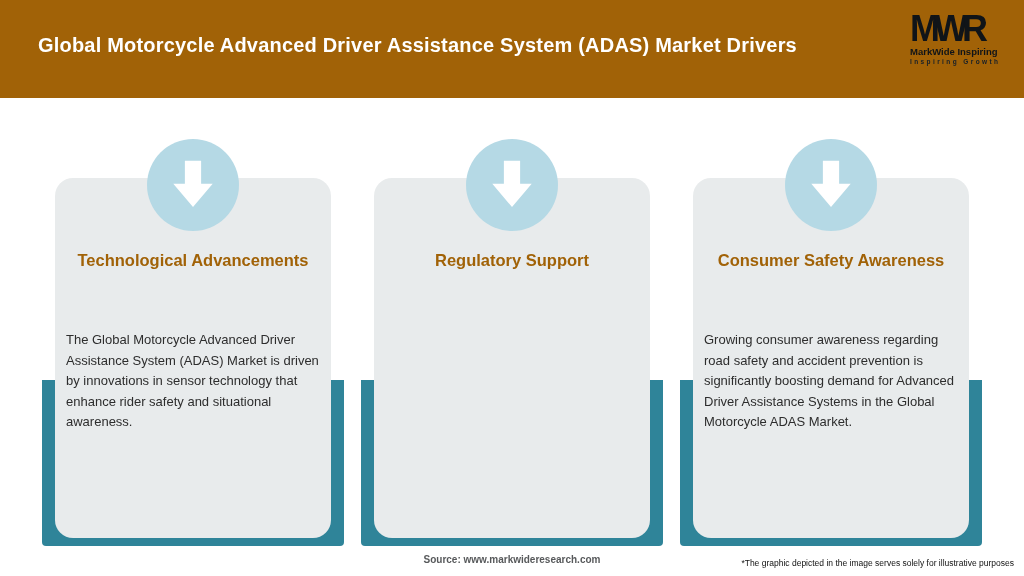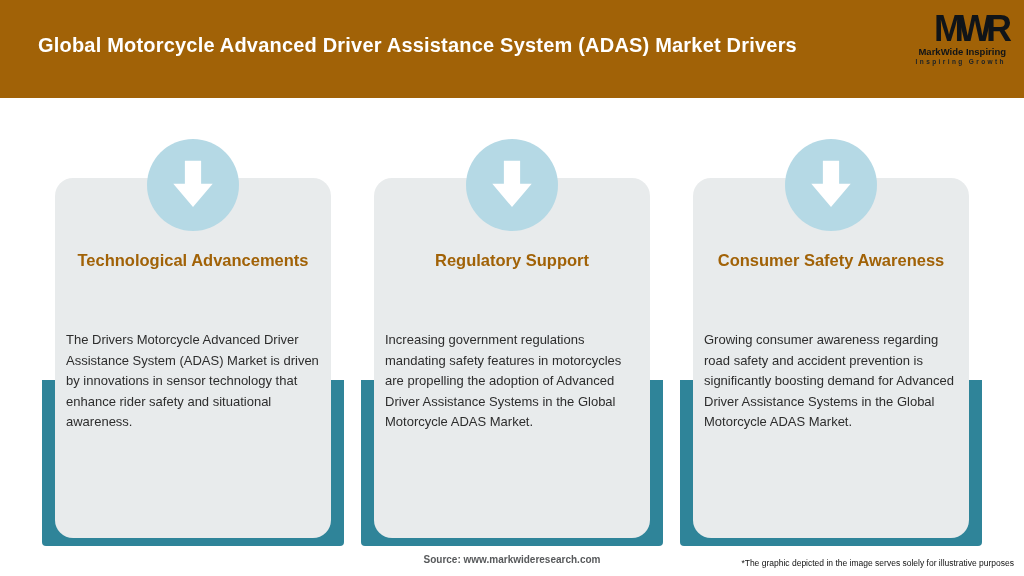--- a/index.html
+++ b/index.html
@@ -10,21 +10,21 @@
   .header {
     position: absolute; left: 0; top: 0; width: 1024px; height: 98px;
     background: #a16207; display: flex; align-items: center;
   }
   .header-title {
     margin-left: 38px; margin-top: -8px;
     color: #ffffff; font-size: 20px; font-weight: 700; letter-spacing: 0.2px;
     max-width: 850px;
   }
   .logo {
-    position: absolute; top: 11px; right: 18px; width: 96px; text-align: right;
+    position: absolute; top: 11px; right: 18px; width: 96px; text-align: left;
     color: #101418;
   }
   .logo-mark {
     font-size: 36px; font-weight: 800; line-height: 34px; letter-spacing: -6px;
     transform: scaleY(1.05); color: #101418;
   }
   .logo-name { font-size: 9.5px; font-weight: 700; margin-top: 1px; white-space: nowrap; }
   .logo-tagline { font-size: 6.5px; font-weight: 700; letter-spacing: 2.4px; margin-top: 1px; color: #17202a; white-space: nowrap; }
 
   
@@ -83,33 +83,32 @@
 
 <div class="group group-1">
   <div class="shadow-rect"></div>
   <div class="card"></div>
   <div class="circle">
     <svg class="arrow-svg" viewBox="0 0 100 100" aria-hidden="true">
       <path d="M36 8 L64 8 L64 48 L84 48 L50 88 L16 48 L36 48 Z" fill="#ffffff"></path>
     </svg>
   </div>
   <div class="card-title">Technological Advancements</div>
-  <div class="card-desc">The Drivers Motorcycle Advanced Driver Assistance System (ADAS) Market is driven by innovations in sensor technology that enhance rider safety and situational awareness.</div>
+  <div class="card-desc">The Global Motorcycle Advanced Driver Assistance System (ADAS) Market is driven by innovations in sensor technology that enhance rider safety and situational awareness.</div>
 </div>
 
 <div class="group group-2">
   <div class="shadow-rect"></div>
   <div class="card"></div>
   <div class="circle">
     <svg class="arrow-svg" viewBox="0 0 100 100" aria-hidden="true">
       <path d="M36 8 L64 8 L64 48 L84 48 L50 88 L16 48 L36 48 Z" fill="#ffffff"></path>
     </svg>
   </div>
   <div class="card-title">Regulatory Support</div>
-  <div class="card-desc">Increasing government regulations mandating safety features in motorcycles are propelling the adoption of Advanced Driver Assistance Systems in the Global Motorcycle ADAS Market.</div>
 </div>
 
 <div class="group group-3">
   <div class="shadow-rect"></div>
   <div class="card"></div>
   <div class="circle">
     <svg class="arrow-svg" viewBox="0 0 100 100" aria-hidden="true">
       <path d="M36 8 L64 8 L64 48 L84 48 L50 88 L16 48 L36 48 Z" fill="#ffffff"></path>
     </svg>
   </div>

